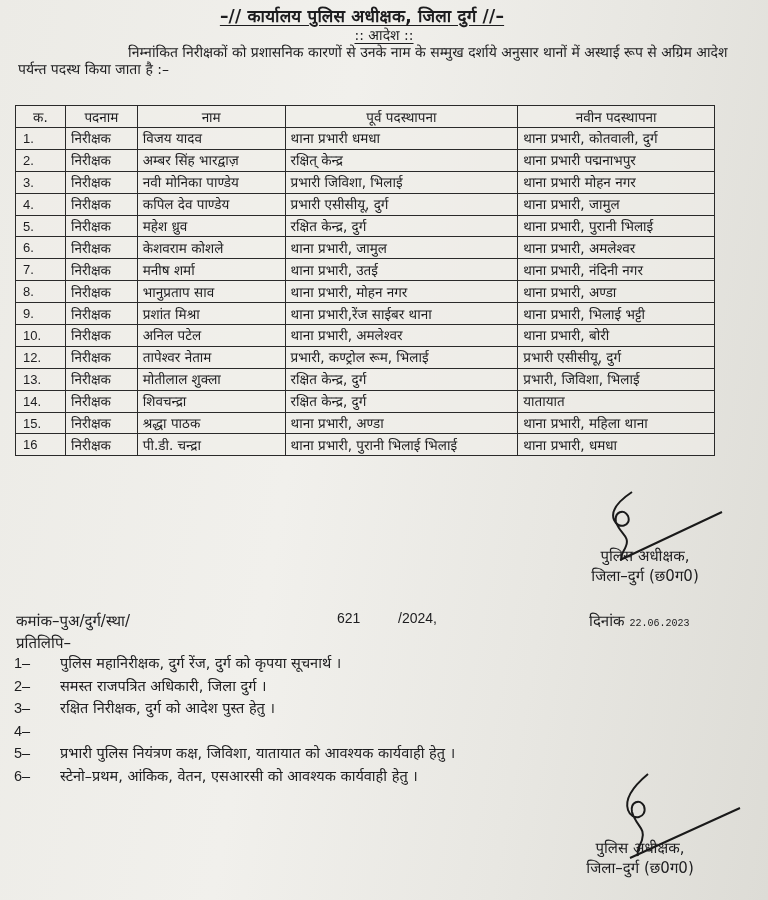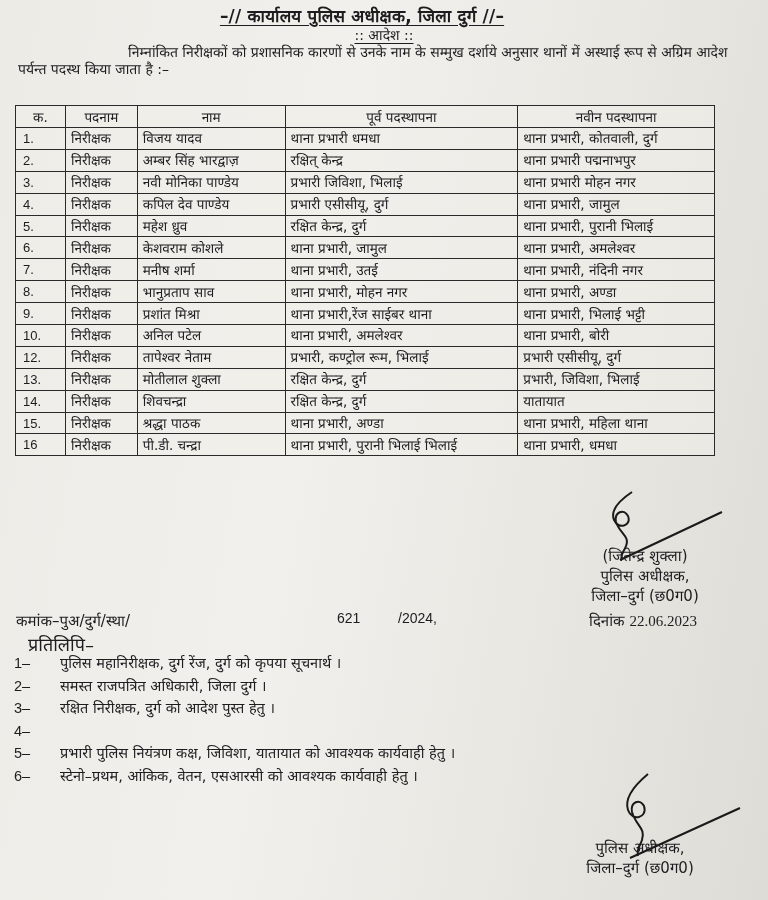--- a/index.html
+++ b/index.html
@@ -44,22 +44,22 @@
     position: absolute; font-size: 15px; text-align: center; line-height: 20px;
   }
   .sig1 { left: 570px; top: 546px; width: 150px; }
   .sig2 { left: 560px; top: 838px; width: 160px; }
   .sig-scribble { position: absolute; pointer-events: none; }
 
   .ref-line { position: absolute; left: 16px; top: 610px; font-size: 15px; }
   .ref-num { position: absolute; left: 337px; top: 610px; font-size: 14px; font-family: "Liberation Sans", sans-serif; }
   .ref-year { position: absolute; left: 398px; top: 610px; font-size: 14px; font-family: "Liberation Sans", sans-serif; }
   .ref-date { position: absolute; left: 589px; top: 610px; font-size: 15px; }
-  .ref-date .d { font-family: Liberation Serif, serif; font-size: 15px; }
-  .copy-head { position: absolute; left: 28px; top: 632px; font-size: 18px; }
+  .ref-date .d { font-family: Liberation Mono, monospace; font-size: 10px; }
+  .copy-head { position: absolute; left: 16px; top: 632px; font-size: 15px; }
 
   .copies { position: absolute; left: 0; top: 652px; width: 768px; list-style: none; }
   .copies li { position: relative; height: 22.5px; font-size: 14.5px; line-height: 22px; }
   .copies .n { position: absolute; left: 14px; width: 40px; font-family: "Liberation Sans", sans-serif; }
   .copies .t { position: absolute; left: 60px; white-space: nowrap; }
 </style>
 </head>
 <body>
 
 <div class="page">
@@ -188,21 +188,20 @@
           <td>थाना प्रभारी, पुरानी भिलाई भिलाई</td>
           <td>थाना प्रभारी, धमधा</td>
         </tr>
       </tbody>
   </table>
 
   <svg class="sig-scribble" style="left:580px;top:490px;" width="150" height="80" viewBox="0 0 150 80">
     <path d="M52 2 C40 10,30 20,34 30 C38 40,52 36,48 26 C44 18,34 22,36 32 C40 44,50 46,46 56 C44 62,40 64,42 70 M40 70 L142 22" fill="none" stroke="#1a1a1a" stroke-width="2"></path>
   </svg>
   <div class="sig sig1">
-    <div>(जितेन्द्र शुक्ला)</div>
     <div>पुलिस अधीक्षक,</div>
     <div>जिला–दुर्ग (छ0ग0)</div>
   </div>
 
   <div class="ref-line">कमांक–पुअ/दुर्ग/स्था/</div>
   <div class="ref-num">621</div>
   <div class="ref-year">/2024,</div>
   <div class="ref-date">
     <span>दिनांक</span>
     <span class="d">22.06.2023</span>

